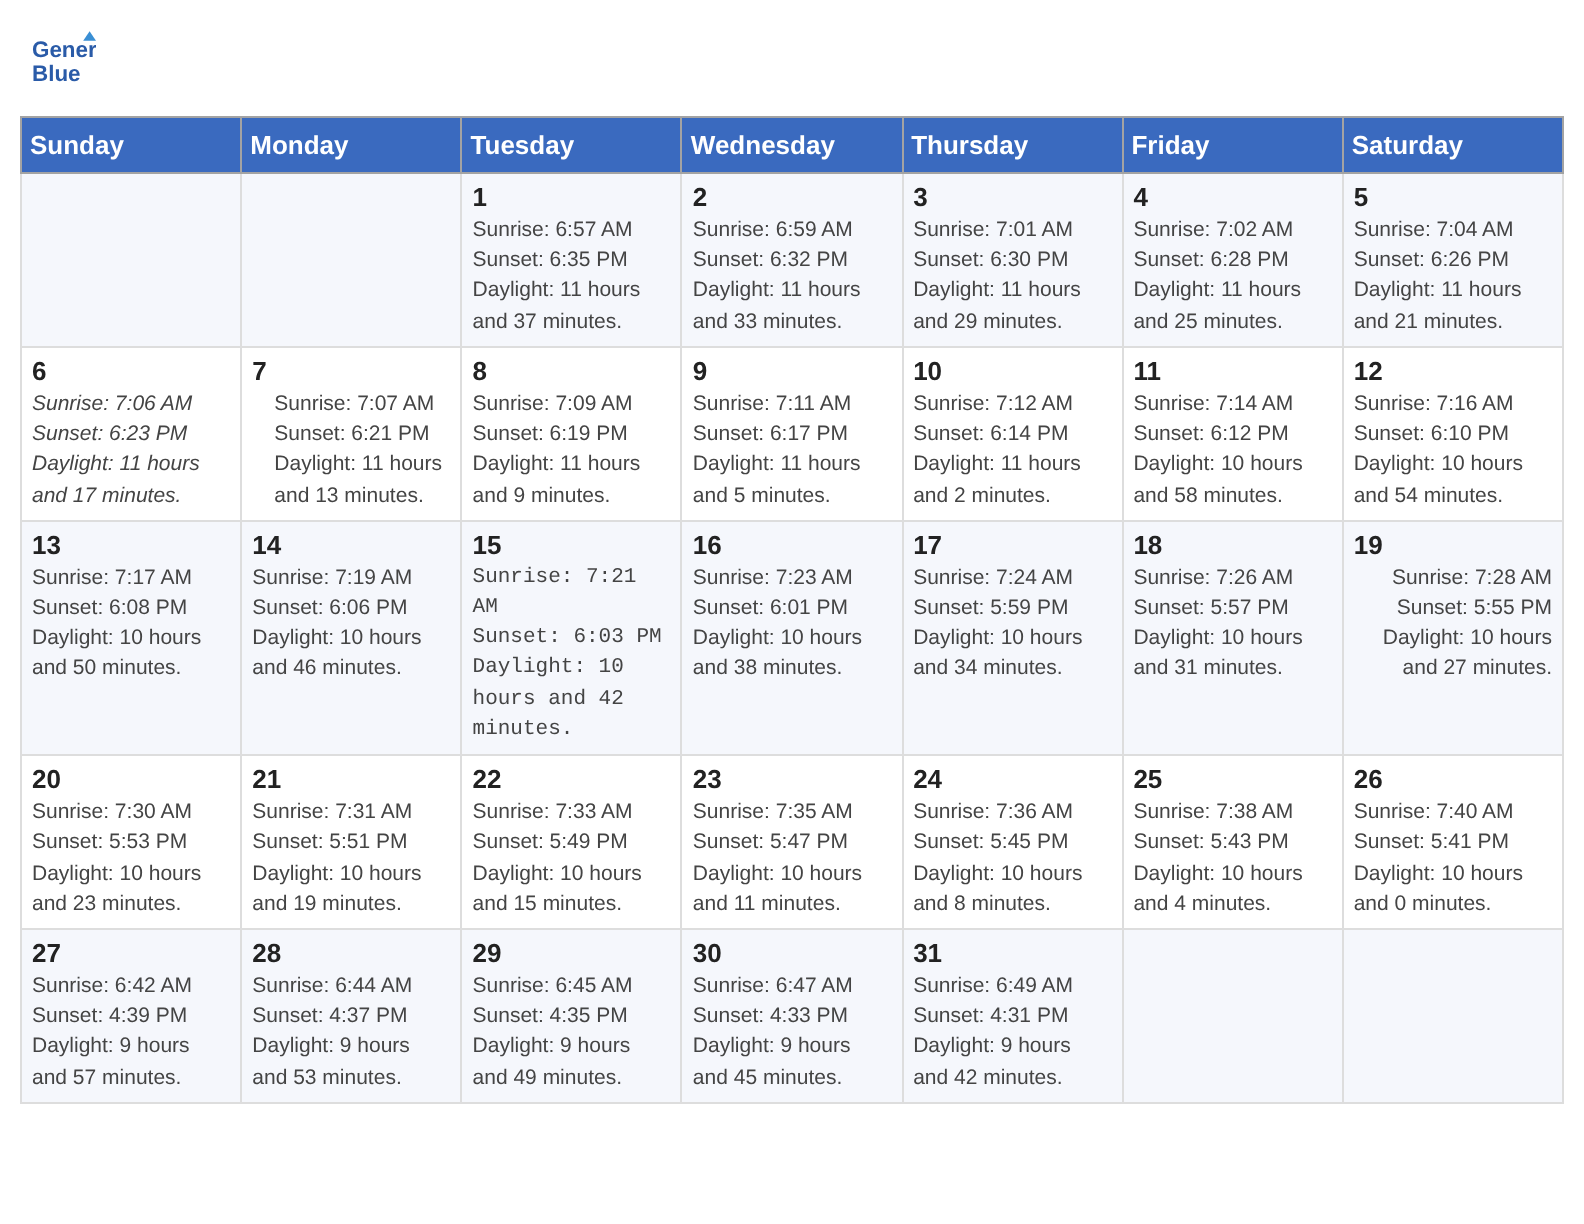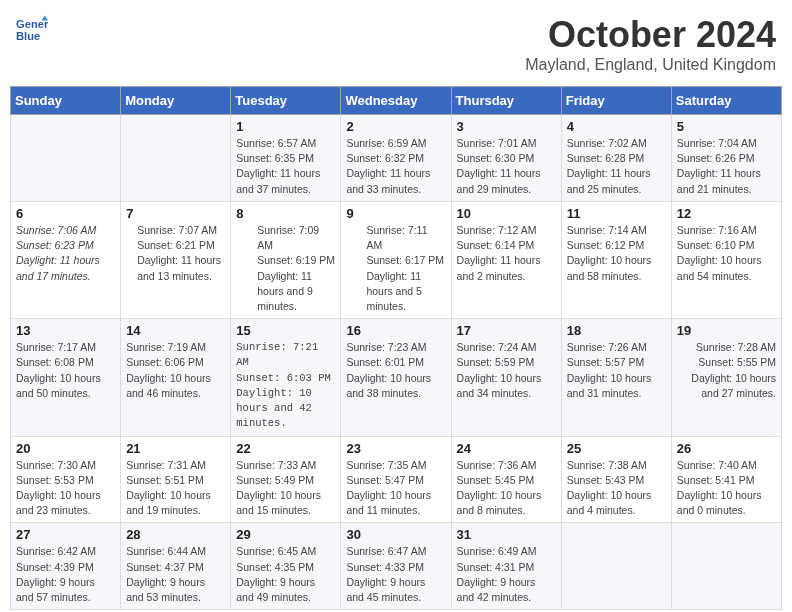--- a/index.html
+++ b/index.html
@@ -84,24 +84,20 @@
 </head>
 <body>
 
 <div class="header-section">
   <div class="logo">
     <svg class="logo-icon" viewBox="0 0 40 40">
       <text x="0" y="18" font-size="14" font-weight="bold" fill="#2a5ba8">General</text>
       <text x="0" y="33" font-size="14" font-weight="bold" fill="#2a5ba8">Blue</text>
       <polygon points="32,8 40,8 36,2" fill="#3a8fd4"></polygon>
     </svg>
-  </div>
-  <div class="title-block">
-    <div class="month-title">October 2024</div>
-    <div class="location-title">Mayland, England, United Kingdom</div>
   </div>
 </div>
 
 <table>
   <thead>
     <tr id="header-row">
         <th>Sunday</th>
         <th>Monday</th>
         <th>Tuesday</th>
         <th>Wednesday</th>
@@ -153,27 +149,27 @@
 Daylight: 11 hours and 17 minutes.</div>
         </td>
         <td>
           <span class="day-number">7</span>
           <div class="day-info" style="white-space: pre-line; margin-left: 11px;">Sunrise: 7:07 AM
 Sunset: 6:21 PM
 Daylight: 11 hours and 13 minutes.</div>
         </td>
         <td>
           <span class="day-number">8</span>
-          <div class="day-info" style="white-space: pre-line; margin-left: 21px;">Sunrise: 7:09 AM
+          <div class="day-info" style="white-space: pre-line;">Sunrise: 7:09 AM
 Sunset: 6:19 PM
 Daylight: 11 hours and 9 minutes.</div>
         </td>
         <td>
           <span class="day-number">9</span>
-          <div class="day-info" style="white-space: pre-line; margin-left: 20px;">Sunrise: 7:11 AM
+          <div class="day-info" style="white-space: pre-line;">Sunrise: 7:11 AM
 Sunset: 6:17 PM
 Daylight: 11 hours and 5 minutes.</div>
         </td>
         <td>
           <span class="day-number">10</span>
           <div class="day-info" style="white-space: pre-line;">Sunrise: 7:12 AM
 Sunset: 6:14 PM
 Daylight: 11 hours and 2 minutes.</div>
         </td>
         <td>

